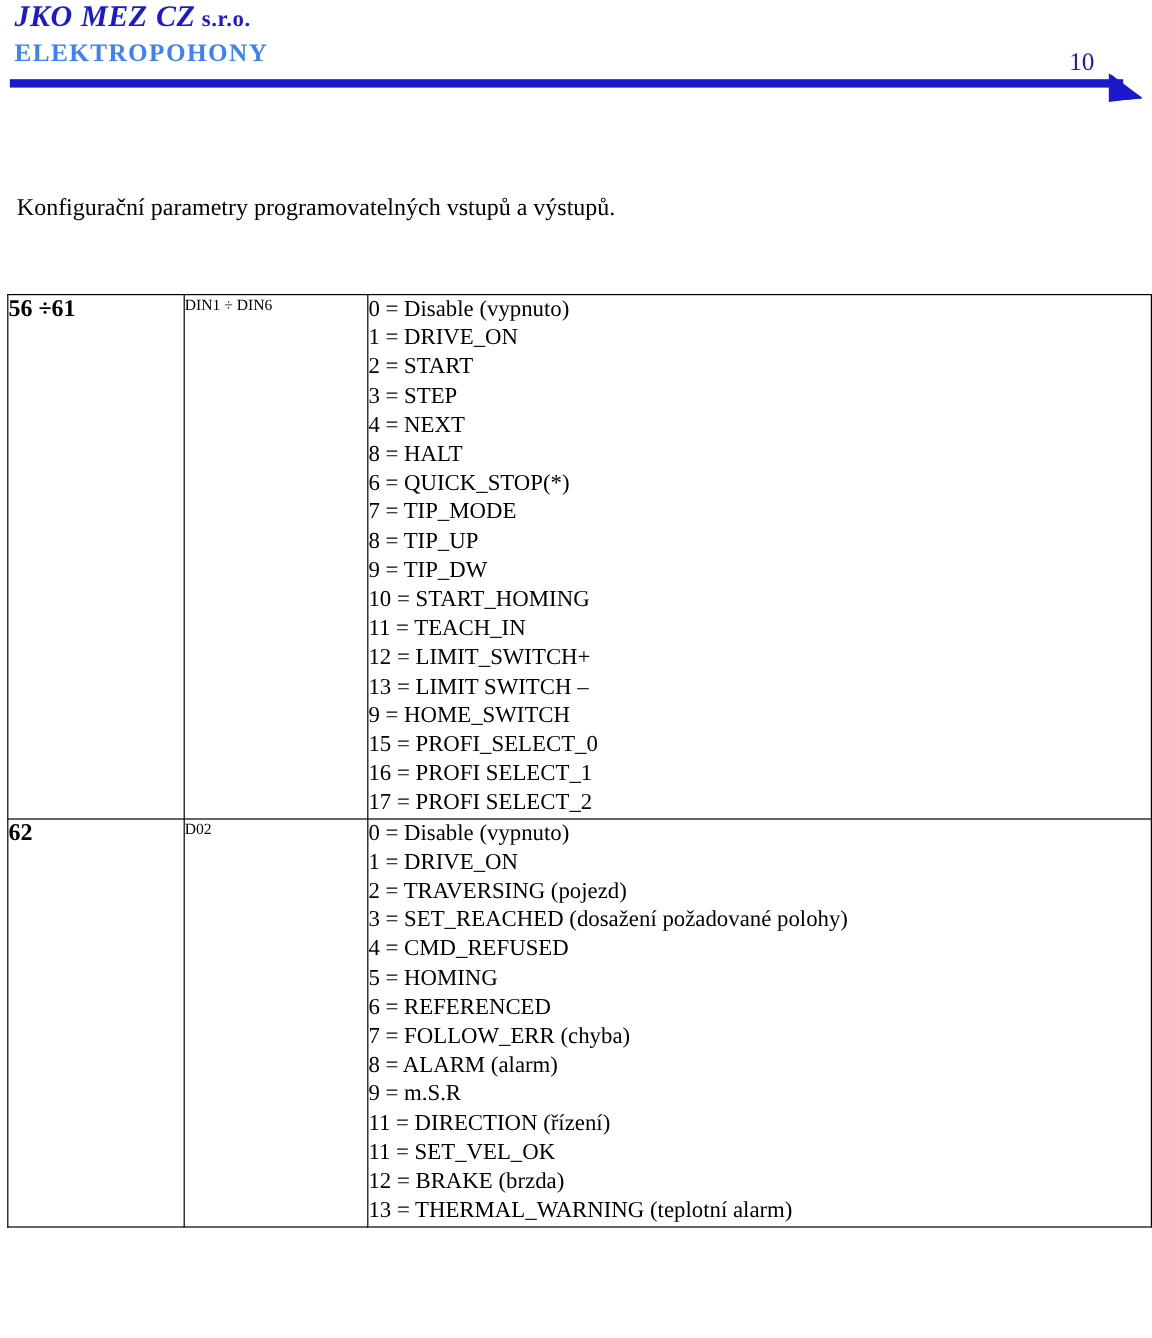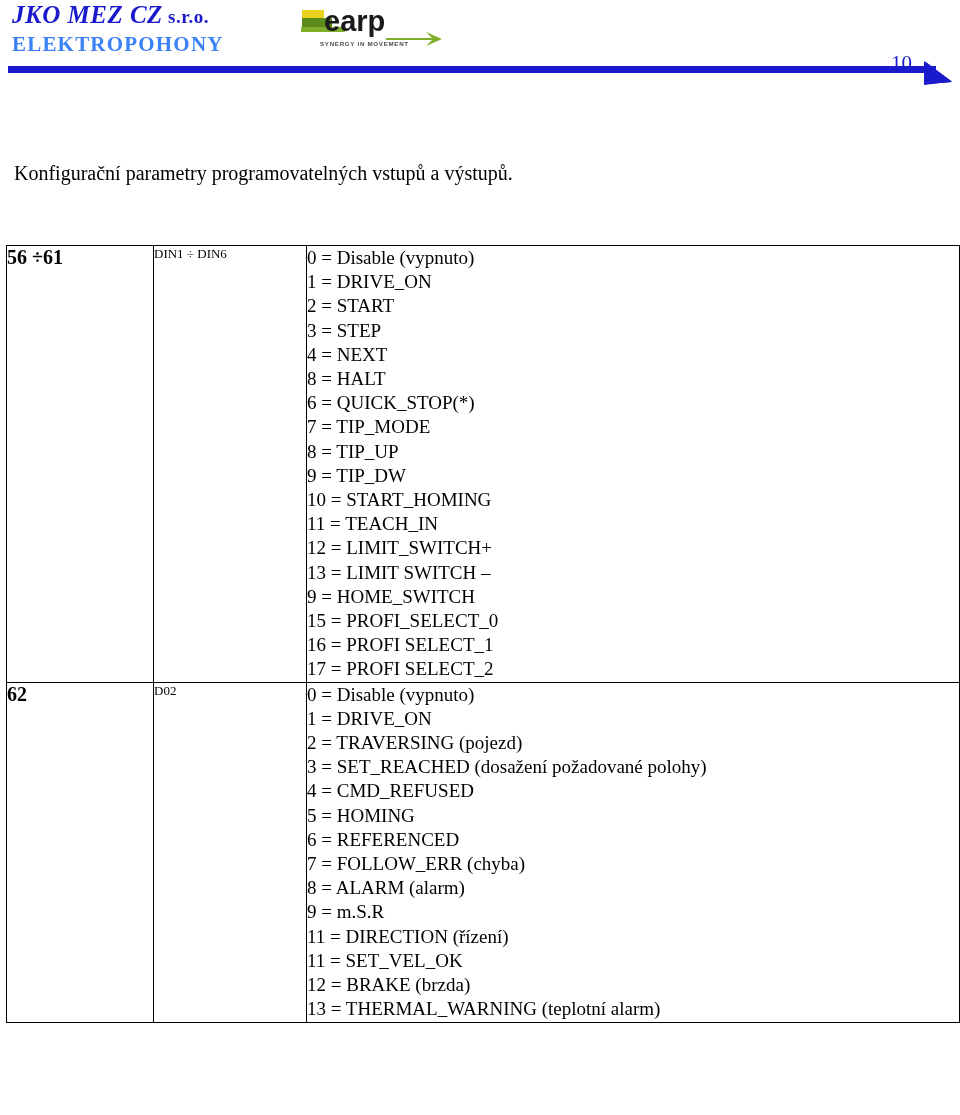--- a/index.html
+++ b/index.html
@@ -62,21 +62,21 @@
     top: 6px;
     width: 150px;
     height: 44px;
   }
   #earp-logo svg { display: block; }
 
   
   #page-number {
     position: absolute;
     right: 8px;
-    top: 52px;
+    top: 40px;
     font-family: "Liberation Serif", "DejaVu Serif", serif;
     font-size: 21px;
     color: #1a1aCC;
     line-height: 22px;
   }
 
   
   #blue-rule {
     position: absolute;
     left: 8px;
@@ -146,34 +146,20 @@
 
 <div id="header">
 
   <div id="company-block">
     <div class="company-line1">
       <span>JKO MEZ CZ</span><span class="small">&nbsp;</span><span class="small">s.r.o.</span>
     </div>
     <div class="company-line2">ELEKTROPOHONY</div>
   </div>
 
-  <div id="earp-logo">
-    <svg width="150" height="44" viewBox="0 0 150 44" xmlns="http://www.w3.org/2000/svg">
-
-      <rect x="2" y="4" width="22" height="8" fill="#e8d21e"></rect>
-      <rect x="2" y="12" width="30" height="9" fill="#5c8a1b"></rect>
-      <rect x="1" y="21" width="44" height="5" fill="#7fae2a"></rect>
-
-      <text x="24" y="25" font-family="'Liberation Sans', sans-serif" font-size="29" font-weight="bold" fill="#1a1a1a">earp</text>
-
-      <path d="M 86 32 L 132 32 L 126 26 L 142 33 L 126 40 L 132 34 L 86 34 Z" fill="#7fae2a"></path>
-
-      <text x="20" y="40" font-family="'Liberation Sans', sans-serif" font-size="6.2" font-weight="bold" fill="#4a4a4a" letter-spacing="0.7">SYNERGY IN MOVEMENT</text>
-    </svg>
-  </div>
 
   <div id="page-number">10</div>
 
   <div id="blue-rule">
     <svg width="944" height="26" viewBox="0 0 944 26" xmlns="http://www.w3.org/2000/svg">
       <rect x="0" y="6" width="928" height="7" fill="#1a1aCC"></rect>
       <path d="M 918 2 L 944 22 L 918 24 Z" fill="#1a1aCC"></path>
       <path d="M 918 22 L 944 22 L 918 24 Z" fill="#1a1aCC"></path>
       <polygon points="916,1 944,21.5 916,25" fill="#1a1aCC"></polygon>
     </svg>

